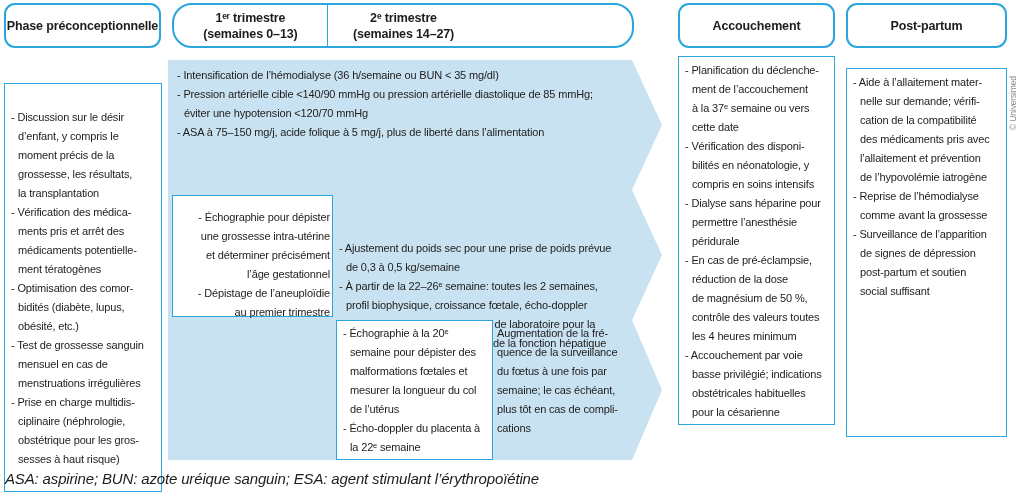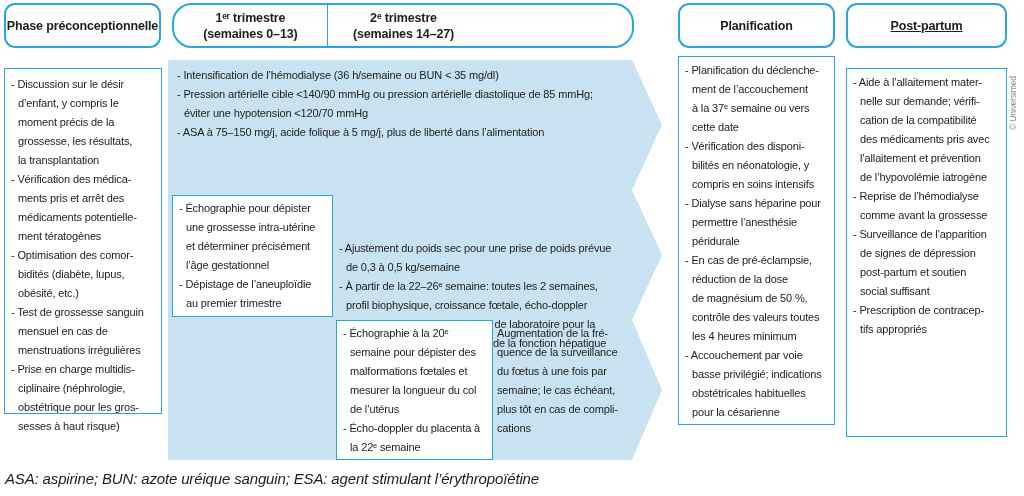--- a/index.html
+++ b/index.html
@@ -47,31 +47,31 @@
 
   <div class="hdr" style="left:4px;width:157px;">Phase préconceptionnelle</div>
 
   <div class="hdr-trio">
     <div class="cell">1ᵉʳ trimestre
 (semaines 0–13)</div>
     <div class="cell">2ᵉ trimestre
 (semaines 14–27)</div>
   </div>
 
-  <div class="hdr" style="left:678px;width:157px;">Planification</div>
+  <div class="hdr" style="left:678px;width:157px;">Accouchement</div>
 
-  <div class="hdr" style="left:846px;width:161px;text-decoration:underline;">Post-partum</div>
+  <div class="hdr" style="left:846px;width:161px;">Post-partum</div>
 
   <svg class="blue-area" viewBox="0 0 496 400">
     <polygon class="arrow-poly" points="0,0 464,0 494,65 464,130 0,130"></polygon>
     <polygon class="arrow-poly" points="0,130 464,130 494,195 464,260 0,260"></polygon>
     <polygon class="arrow-poly" points="0,260 464,260 494,330 464,400 0,400"></polygon>
   </svg>
 
-  <div class="cbox" style="left:4px;top:68px;width:158px;height:346px;padding-top:6px;">
+  <div class="cbox" style="left:4px;top:83px;width:158px;height:409px;padding-top:24px;">
       <div class="li">- Discussion sur le désir
 d’enfant, y compris le
 moment précis de la
 grossesse, les résultats,
 la transplantation</div>
       <div class="li">- Vérification des médica-
 ments pris et arrêt des
 médicaments potentielle-
 ment tératogènes</div>
       <div class="li">- Optimisation des comor-
@@ -86,21 +86,21 @@
 sesses à haut risque)</div>
     </div>
 
   <div class="floatblock" style="left:177px;top:66px;width:452px;">
       <div class="li">- Intensification de l’hémodialyse (36 h/semaine ou BUN &lt; 35 mg/dl)</div>
       <div class="li">- Pression artérielle cible &lt;140/90 mmHg ou pression artérielle diastolique de 85 mmHg;
 éviter une hypotension &lt;120/70 mmHg</div>
       <div class="li">- ASA à 75–150 mg/j, acide folique à 5 mg/j, plus de liberté dans l’alimentation</div>
     </div>
 
-  <div class="cbox" style="left:172px;top:195px;width:161px;height:122px;padding-top:3px;padding-right:2px;">
+  <div class="cbox" style="left:172px;top:195px;width:161px;height:122px;padding-top:12px;padding-right:2px;text-align:right;">
       <div class="li">- Échographie pour dépister
 une grossesse intra-utérine
 et déterminer précisément
 l’âge gestationnel</div>
       <div class="li">- Dépistage de l’aneuploïdie
 au premier trimestre</div>
     </div>
 
   <div class="floatblock" style="left:339px;top:196px;width:294px;margin-top:43px;">
       <div class="li">- Ajustement du poids sec pour une prise de poids prévue
@@ -156,21 +156,19 @@
 cation de la compatibilité
 des médicaments pris avec
 l’allaitement et prévention
 de l’hypovolémie iatrogène</div>
       <div class="li">- Reprise de l’hémodialyse
 comme avant la grossesse</div>
       <div class="li">- Surveillance de l’apparition
 de signes de dépression
 post-partum et soutien
 social suffisant</div>
-      <div class="li">- Prescription de contracep-
-tifs appropriés</div>
     </div>
 
   <div class="footnote">ASA: aspirine; BUN: azote uréique sanguin; ESA: agent stimulant l’érythropoïétine</div>
 
   <div class="credit">© Universimed</div>
 
 </div>
 
 </body></html>

